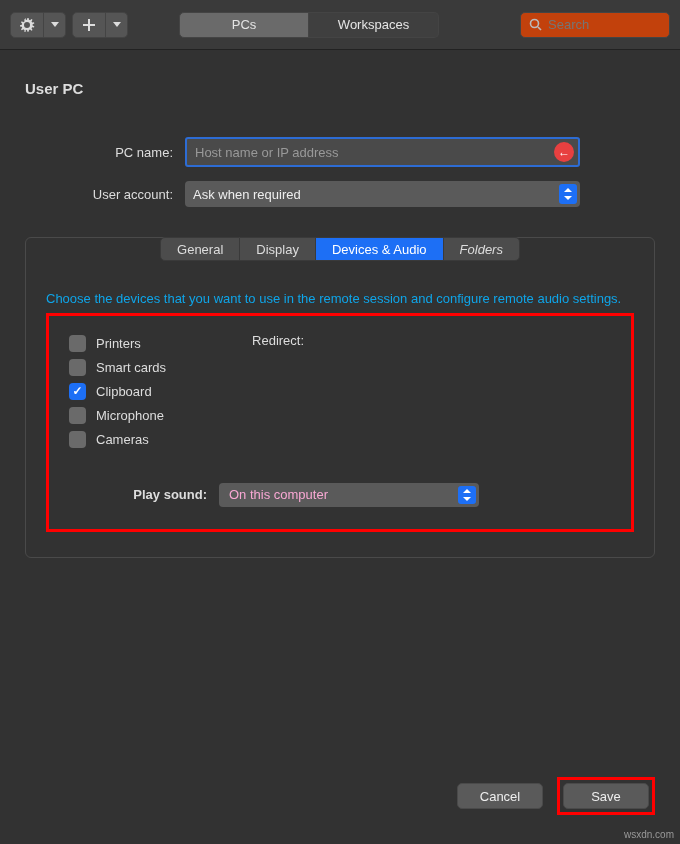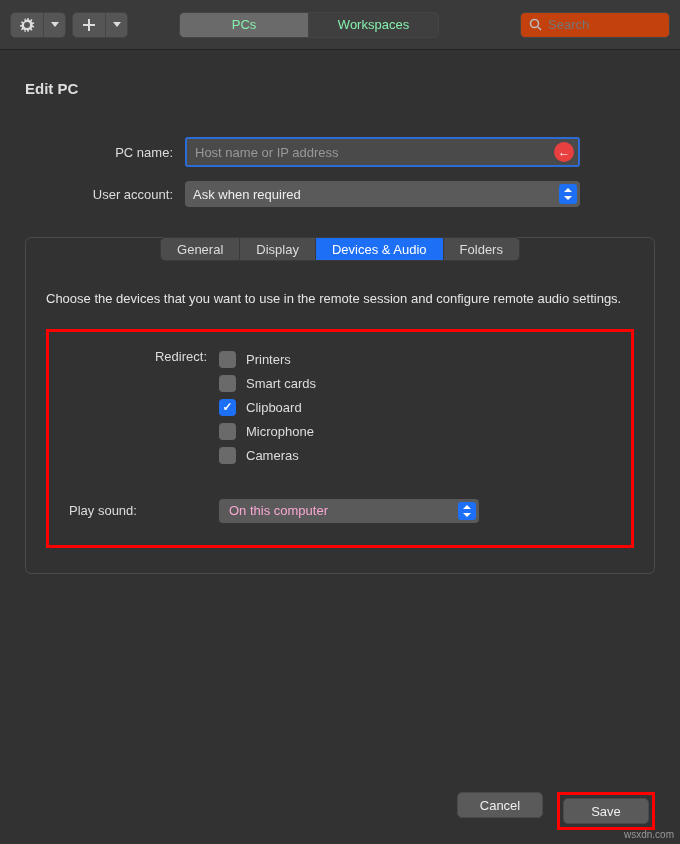--- a/index.html
+++ b/index.html
@@ -5,21 +5,21 @@
 * { box-sizing: border-box; margin: 0; padding: 0; font-family: -apple-system, BlinkMacSystemFont, "Segoe UI", sans-serif; }
 body { background: #323232; color: #ddd; width: 680px; height: 844px; overflow: hidden; font-size: 13px; }
 .toolbar { background: #3a3a3a; height: 50px; display: flex; align-items: center; padding: 0 10px; gap: 6px; border-bottom: 1px solid #222; }
 .tb-btn { background: #555; border: 1px solid #444; border-radius: 5px; height: 26px; display: flex; align-items: center; justify-content: center; color: #ddd; padding: 0 8px; }
 .tb-btn.icon-btn { width: 34px; padding: 0; }
 .tb-btn.chev-btn { width: 22px; padding: 0; }
 .tb-group { display: flex; gap: 0; }
 .tb-group .tb-btn:first-child { border-radius: 5px 0 0 5px; }
 .tb-group .tb-btn:last-child { border-radius: 0 5px 5px 0; border-left: none; }
 .segmented { display: flex; margin-left: 45px; }
-.seg-btn { background: #3f3f3f; border: 1px solid #444; height: 26px; width: 130px; display: flex; align-items: center; justify-content: center; color: #86efac; }
+.seg-btn { background: #3f3f3f; border: 1px solid #444; height: 26px; width: 130px; display: flex; align-items: center; justify-content: center; color: #e5e5e5; }
 .seg-btn.active { background: #6a6a6a; }
 .seg-btn:first-child { border-radius: 5px 0 0 5px; }
 .seg-btn:last-child { border-radius: 0 5px 5px 0; border-left: none; }
 .spacer { flex: 1; }
 .search-box { background: #c2410c; border: 1px solid #444; border-radius: 5px; height: 26px; width: 150px; display: flex; align-items: center; padding: 0 8px; color: #bbb; gap: 6px; }
 .search-box input { background: transparent; border: none; outline: none; color: #ddd; width: 100%; font-size: 13px; }
 .content { padding: 30px 25px; }
 h2 { font-size: 15px; font-weight: 600; color: #ddd; margin-bottom: 40px; }
 .form-row { display: flex; align-items: center; margin-bottom: 14px; }
 .form-label { width: 160px; text-align: right; padding-right: 12px; color: #ddd; }
@@ -28,32 +28,32 @@
 .input-wrapper { flex: 1; position: relative; max-width: 395px; }
 .err-badge { position: absolute; right: 6px; top: 50%; transform: translateY(-50%); width: 20px; height: 20px; background: #e84040; border-radius: 50%; display: flex; align-items: center; justify-content: center; }
 .err-badge::after { content: "←"; color: #fff; font-size: 12px; font-weight: bold; }
 .select { flex: 1; max-width: 395px; background: #5a5a5a; border: none; border-radius: 4px; height: 26px; padding: 8px 8px; color: #eee; font-size: 13px; display: flex; align-items: center; position: relative; }
 .select-arrows { position: absolute; right: 3px; top: 3px; bottom: 3px; width: 18px; background: #1d6ff5; border-radius: 3px; display: flex; flex-direction: column; align-items: center; justify-content: center; line-height: 0.5; color: #fff; font-size: 8px; }
 .panel { border: 1px solid #4a4a4a; border-radius: 6px; margin-top: 30px; padding: 0 20px 25px 20px; }
 .tabs { display: flex; justify-content: center; margin-top: -1px; }
 .tab-btn { background: #4c4c4c; border: 1px solid #3a3a3a; height: 24px; padding: 0 16px; display: flex; align-items: center; color: #ddd; font-size: 13px; }
 .tab-btn.active { background: #1d6ff5; color: #fff; }
 .tab-btn:first-child { border-radius: 5px 0 0 5px; }
-.tab-btn:last-child { border-radius: 0 5px 5px 0; }
+.tab-btn:last-child { border-radius: 0 5px 5px 0; font-style: italic; }
 .tab-btn + .tab-btn { border-left: none; }
-.desc { margin: 28px 0 20px 0; color: #e5e5e5; line-height: 1.5; }
+.desc { margin: 28px 0 4px 0; color: #0ea5e9; line-height: 1.5; }
 .hl-box { border: 3px solid #ff0000; padding: 12px 20px 22px 20px; }
 .cb-row { display: flex; align-items: center; gap: 10px; margin: 7px 0; }
 .checkbox { width: 17px; height: 17px; border-radius: 4px; background: #6a6a6a; display: flex; align-items: center; justify-content: center; flex-shrink: 0; }
 .checkbox.checked { background: #1d6ff5; }
 .checkbox.checked::after { content: "✓"; color: #fff; font-size: 12px; font-weight: bold; }
 .sound-row { display: flex; align-items: center; margin-top: 28px; }
-.sound-label { width: 150px; text-align: left; padding-right: 24px; }
+.sound-label { width: 150px; text-align: right; padding-right: 12px; font-weight: bold; }
 .sound-select { width: 260px; background: #5a5a5a; border-radius: 4px; height: 24px; padding: 0 10px; display: flex; align-items: center; position: relative; color: #f9a8d4; }
-.footer { position: absolute; bottom: 14px; right: 25px; display: flex; gap: 14px; }
+.footer { position: absolute; bottom: 29px; right: 25px; display: flex; gap: 14px; align-items: center; }
 .push-btn { background: #5a5a5a; border: 1px solid #4a4a4a; border-radius: 5px; height: 26px; width: 86px; display: flex; align-items: center; justify-content: center; color: #eee; }
 .save-box { border: 3px solid #ff0000; padding: 3px; }
 .watermark { position: absolute; bottom: 4px; right: 6px; color: #999; font-size: 10px; }
 svg { display: block; }
 </style>
 </head>
 <body>
 
 <div class="toolbar">
   <div class="tb-group">
@@ -98,21 +98,21 @@
       <svg width="13" height="13" viewBox="0 0 13 13" fill="none" stroke="#bbb" stroke-width="1.6">
           <circle cx="5.5" cy="5.5" r="4"></circle>
           <path d="M9 9l3 3"></path>
         </svg>
     </span>
     <input type="text" placeholder="Search" style="">
   </div>
 </div>
 
 <div class="content">
-  <h2>Edit PC</h2>
+  <h2>User PC</h2>
 
   <div class="form-row">
     <div class="form-label">PC name:</div>
     <div class="input-wrapper">
       <input class="text-input" style="width: 100%;" type="text" placeholder="Host name or IP address">
       <div class="err-badge"></div>
     </div>
   </div>
 
   <div class="form-row">
@@ -132,21 +132,20 @@
       <div class="tab-btn">General</div>
       <div class="tab-btn">Display</div>
       <div class="tab-btn active">Devices &amp; Audio</div>
       <div class="tab-btn">Folders</div>
     </div>
 
     <div class="desc">Choose the devices that you want to use in the remote session and configure remote audio settings.</div>
 
     <div class="hl-box">
       <div style="display:flex">
-        <div style="width:150px;text-align:right;padding-right:12px;padding-top:5px">Redirect:</div>
         <div>
           <div class="cb-row">
             <div class="checkbox"></div>
             <span>Printers</span>
           </div>
           <div class="cb-row">
             <div class="checkbox"></div>
             <span>Smart cards</span>
           </div>
           <div class="cb-row">
@@ -155,20 +154,21 @@
           </div>
           <div class="cb-row">
             <div class="checkbox"></div>
             <span>Microphone</span>
           </div>
           <div class="cb-row">
             <div class="checkbox"></div>
             <span>Cameras</span>
           </div>
         </div>
+        <div style="width:150px;text-align:right;padding-right:12px;padding-top:5px">Redirect:</div>
       </div>
 
       <div class="sound-row">
         <div class="sound-label">Play sound:</div>
         <div class="sound-select">
           <span>On this computer</span>
           <div class="select-arrows">
             <svg width="8" height="12" viewBox="0 0 8 12" fill="#fff">
                 <path d="M4 0L0 4h8zM4 12L0 8h8z"></path>
               </svg>

